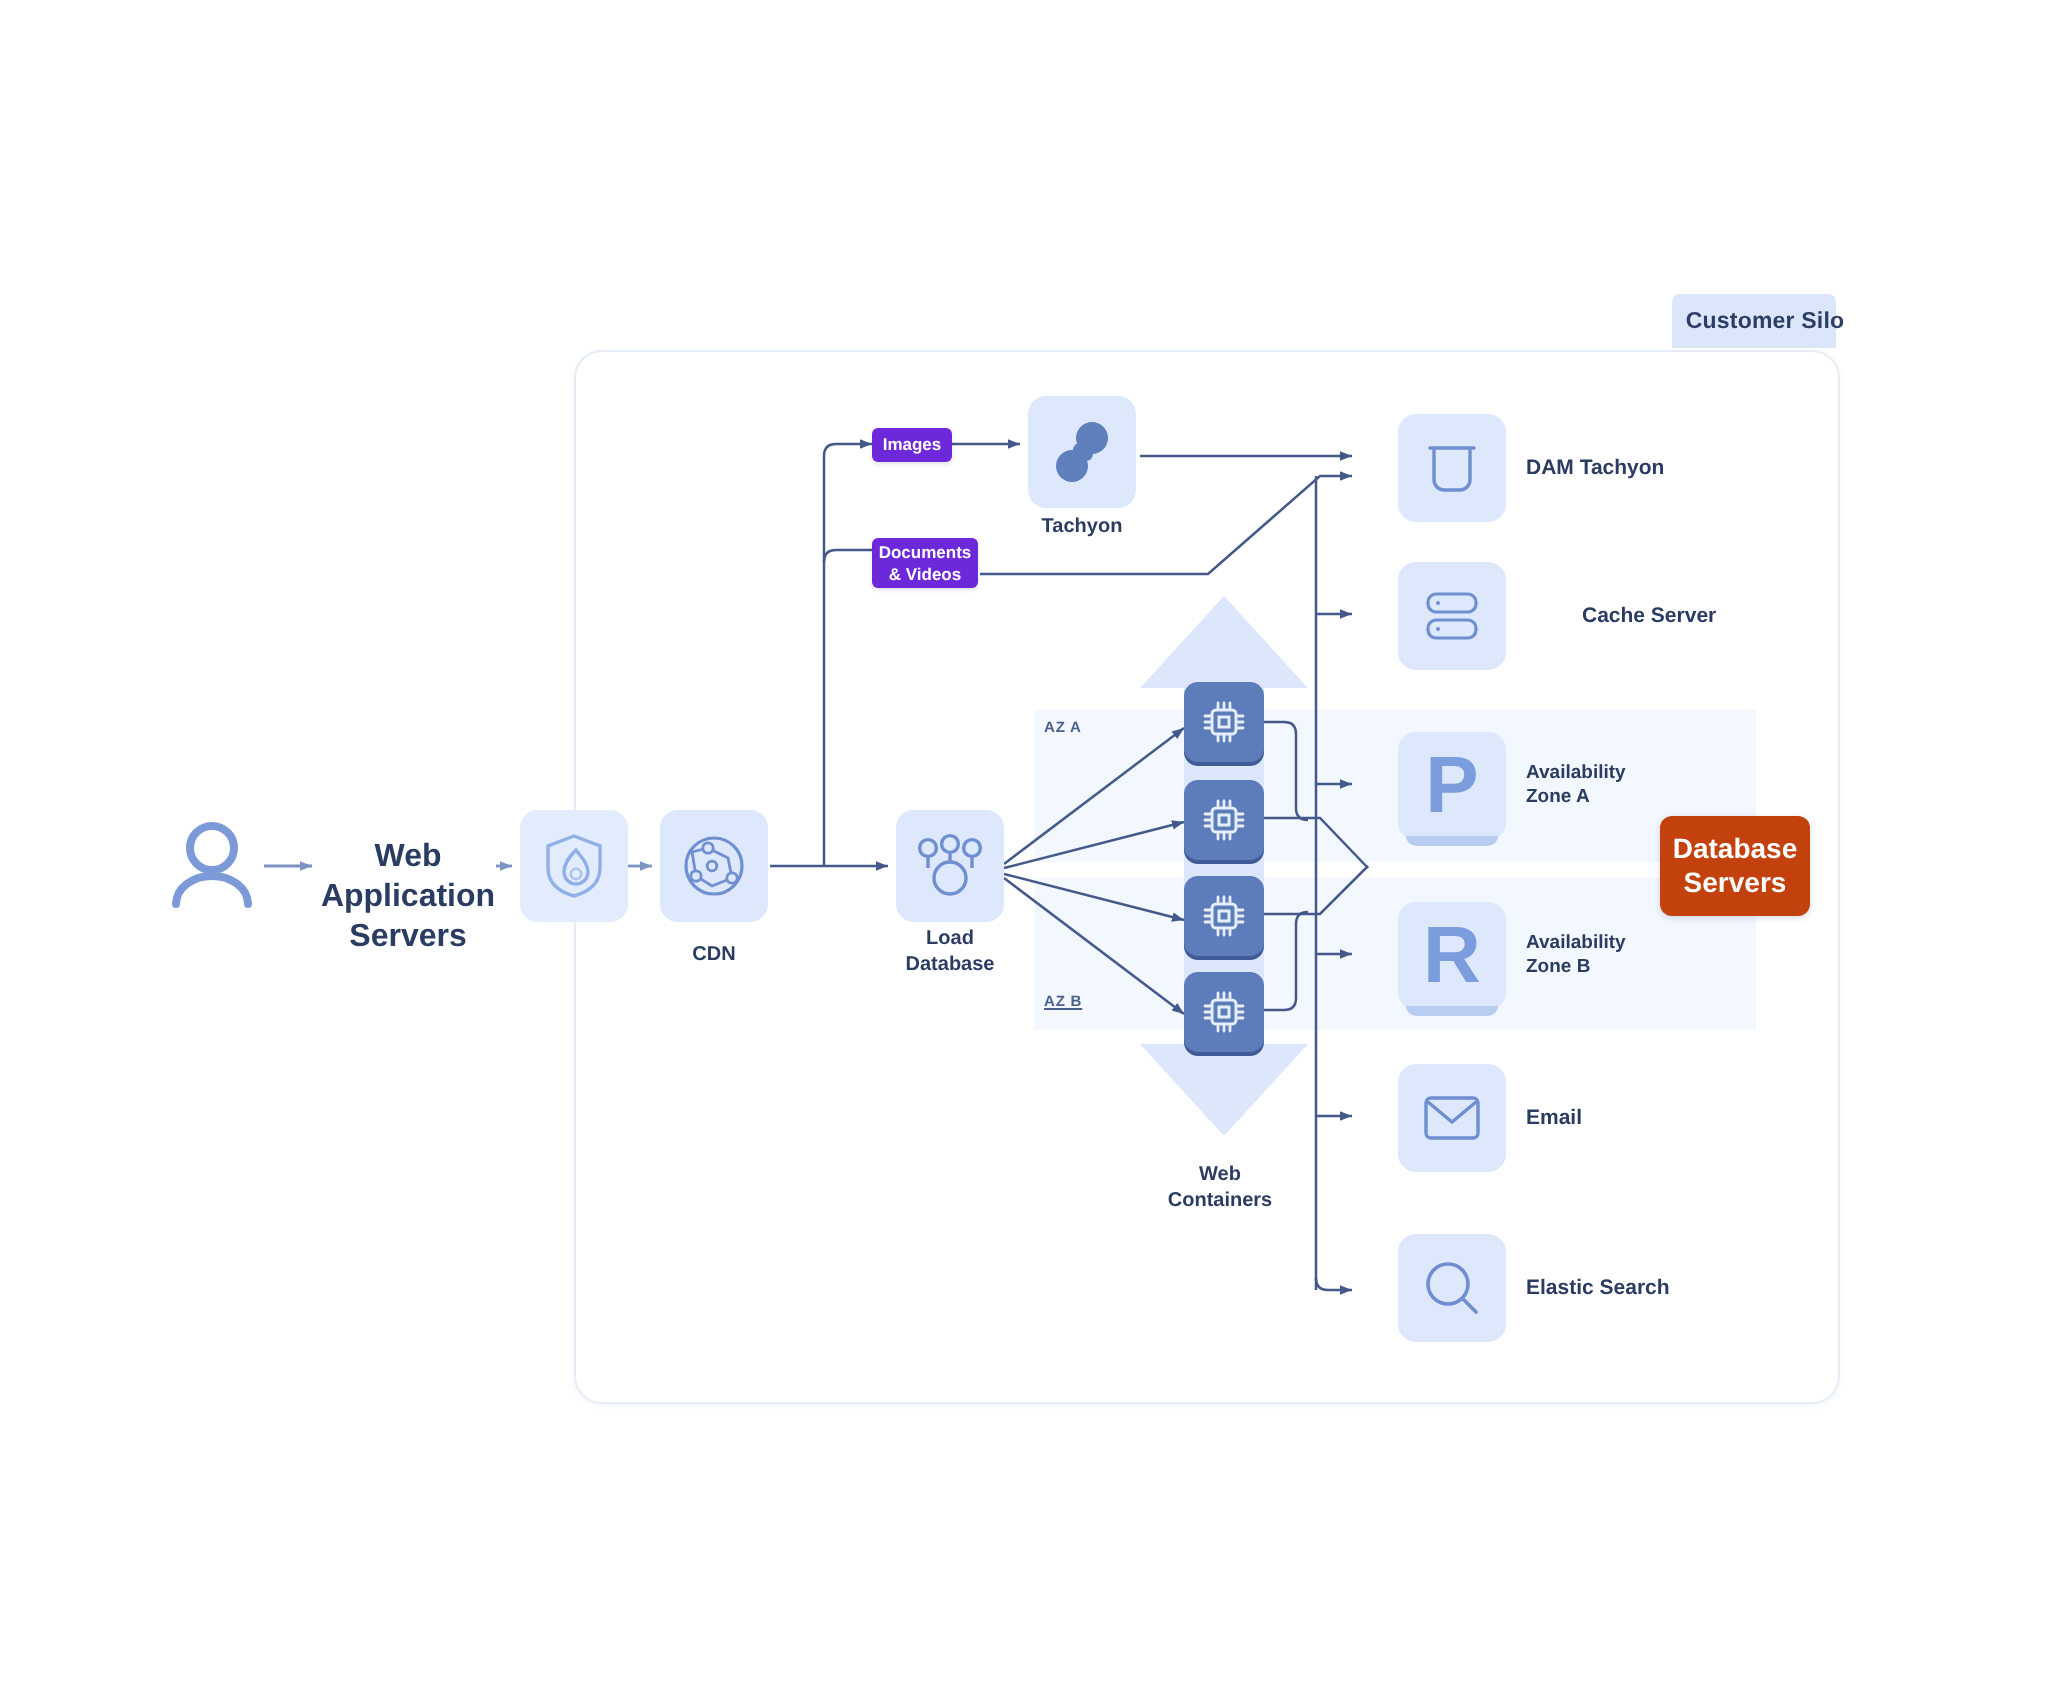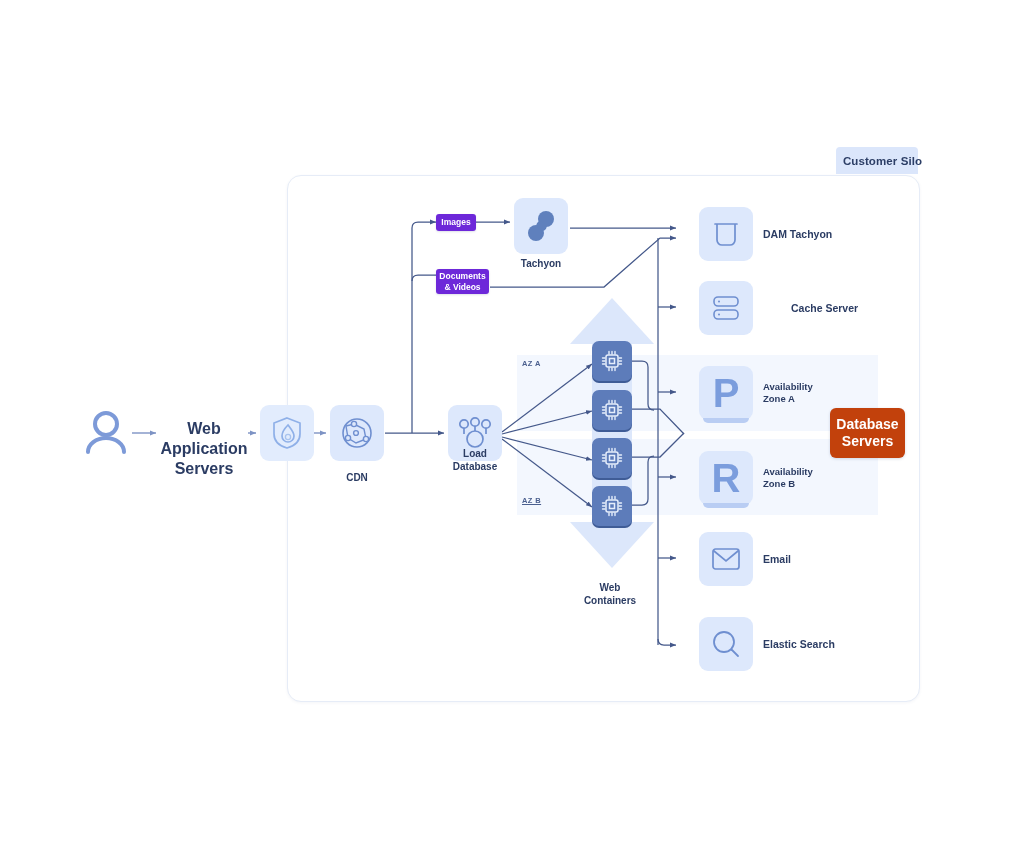--- a/index.html
+++ b/index.html
@@ -188,21 +188,21 @@
 
   <div class="tile" style="left:448px;top:405px;width:54px;height:56px;">
     <svg width="34" height="32" viewBox="0 0 34 32" style="position:static;">
       <circle cx="17" cy="22" r="8" fill="none" stroke="#6f8fd0" stroke-width="1.7"></circle>
       <circle cx="6" cy="7" r="4.2" fill="none" stroke="#6f8fd0" stroke-width="1.7"></circle>
       <circle cx="17" cy="5" r="4.2" fill="none" stroke="#6f8fd0" stroke-width="1.7"></circle>
       <circle cx="28" cy="7" r="4.2" fill="none" stroke="#6f8fd0" stroke-width="1.7"></circle>
       <path d="M6,11 L6,17 M17,9 L17,14 M28,11 L28,17" stroke="#6f8fd0" stroke-width="1.7"></path>
     </svg>
   </div>
-  <div class="lbl node ctr" style="left:438px;top:448px;width:74px;">
+  <div class="lbl node ctr" style="left:438px;top:464px;width:74px;">
     <div>Load</div>
     <div>Database</div>
   </div>
 
   <div class="pill" style="left:436px;top:214px;width:40px;height:17px;">
     <span>Images</span>
   </div>
   <div class="pill" style="left:436px;top:269px;width:53px;height:25px;">
     <span>Documents
 &amp; Videos</span>

